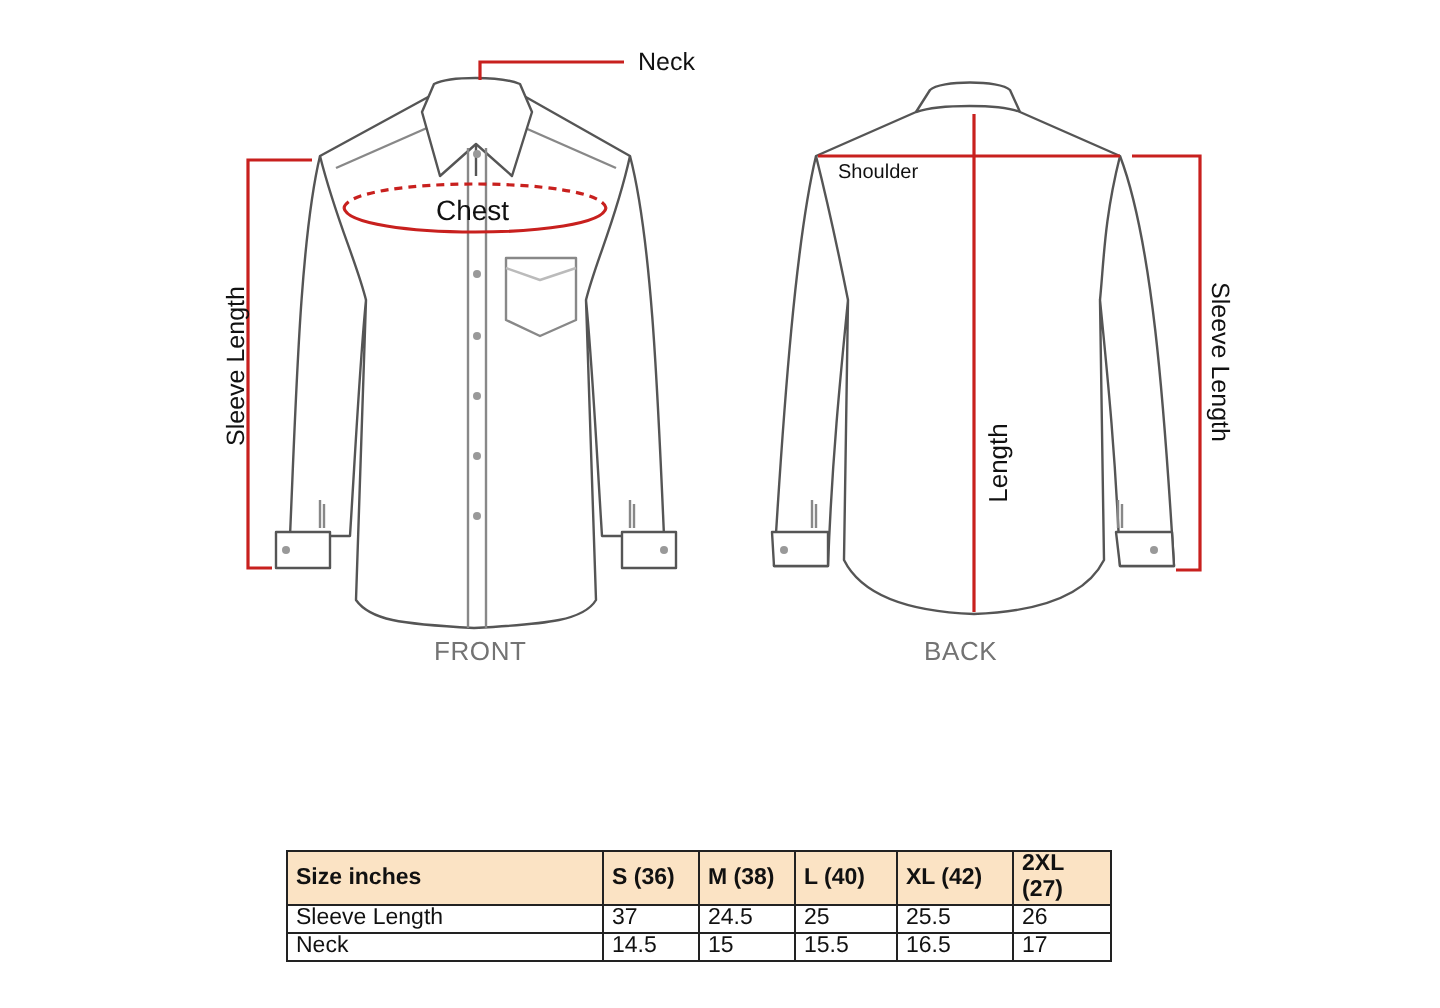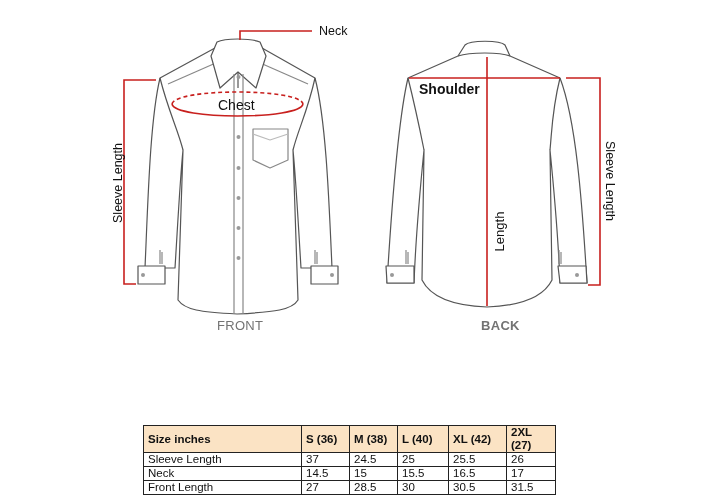--- a/index.html
+++ b/index.html
@@ -98,24 +98,24 @@
     <path d="M487,57 L487,306"></path>
     <path d="M566,78 L600,78 L600,285 L588,285"></path>
   </g>
 </svg>
 
 <div class="lbl" style="left:319px; top:24px;">Neck</div>
 <div class="lbl" style="left:218px; top:97px; font-size:14px;">Chest</div>
 <div class="vlbl" style="left:73px; top:176px; width:90px; text-align:center; transform:rotate(-90deg);">Sleeve Length</div>
 <div class="caption" style="left:217px; top:318px;">FRONT</div>
 
-<div class="lbl" style="left:419px; top:81px; font-size:14px;font-weight:bold;">Shoulder</div>
+<div class="lbl" style="left:419px; top:81px; font-size:10px;">Shoulder</div>
 <div class="vlbl" style="left:472px; top:224px; width:54px; text-align:center; transform:rotate(-90deg); font-size:13px;">Length</div>
 <div class="vlbl" style="left:565px; top:174px; width:90px; text-align:center; transform:rotate(90deg);">Sleeve Length</div>
-<div class="caption" style="left:481px; top:318px;font-weight:bold;">BACK</div>
+<div class="caption" style="left:462px; top:318px;">BACK</div>
 
 <table class="sizes">
   <colgroup>
     <col class="c0">
       <col class="c1">
       <col class="c2">
       <col class="c3">
       <col class="c4">
       <col class="c5">
   </colgroup>
@@ -139,22 +139,14 @@
       <td>26</td>
     </tr>
     <tr>
       <td>Neck</td>
       <td>14.5</td>
       <td>15</td>
       <td>15.5</td>
       <td>16.5</td>
       <td>17</td>
     </tr>
-    <tr>
-      <td>Front Length</td>
-      <td>27</td>
-      <td>28.5</td>
-      <td>30</td>
-      <td>30.5</td>
-      <td>31.5</td>
-    </tr>
   </tbody>
 </table>
 
 </body></html>

